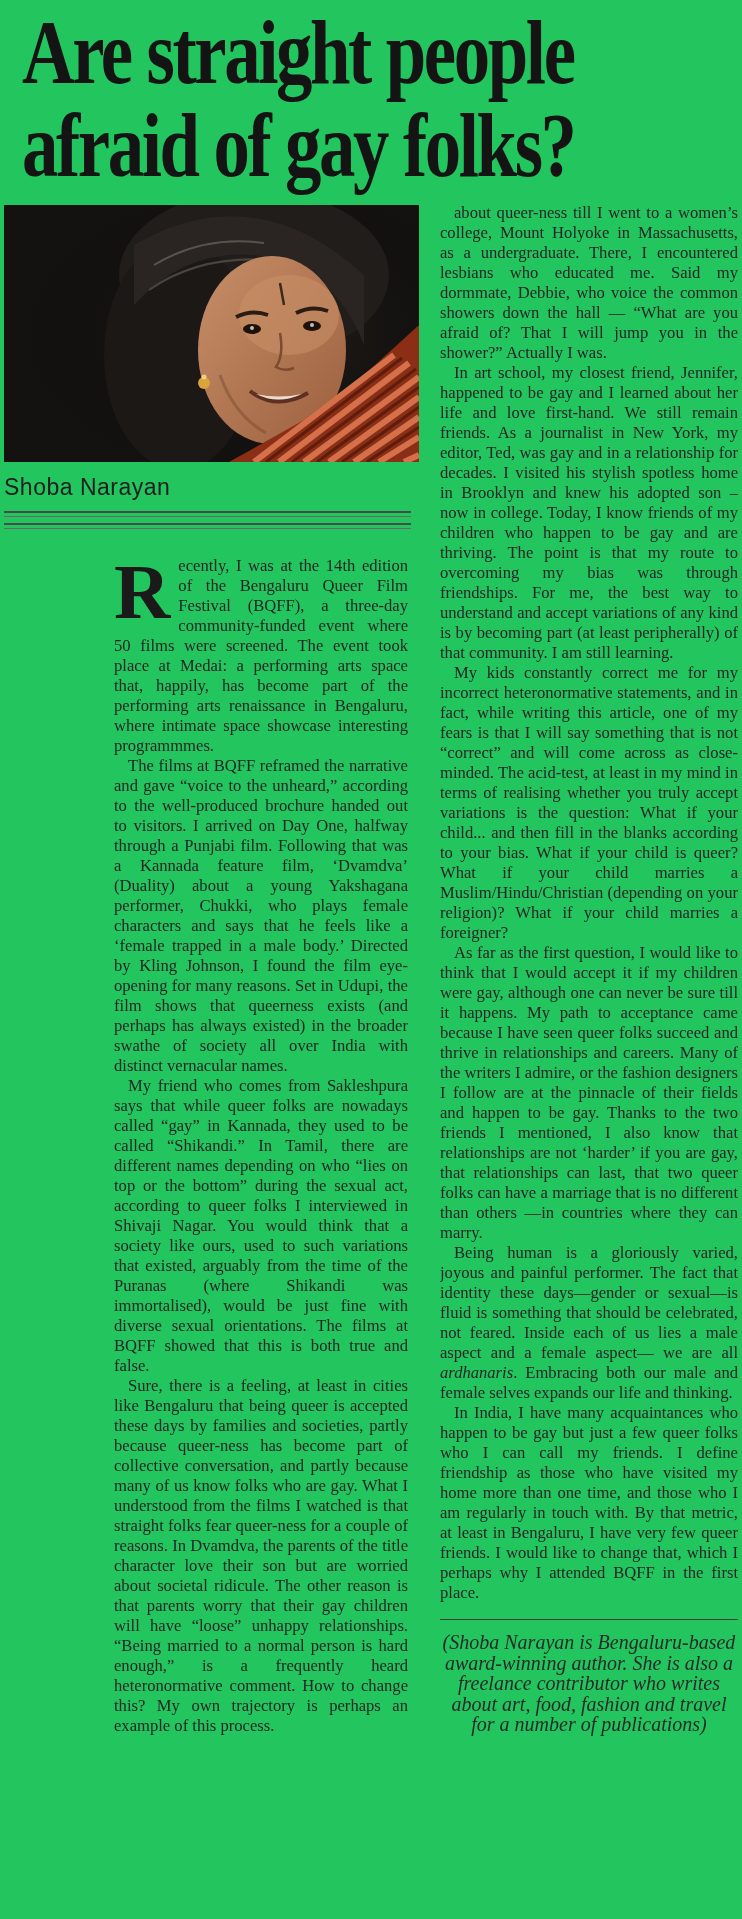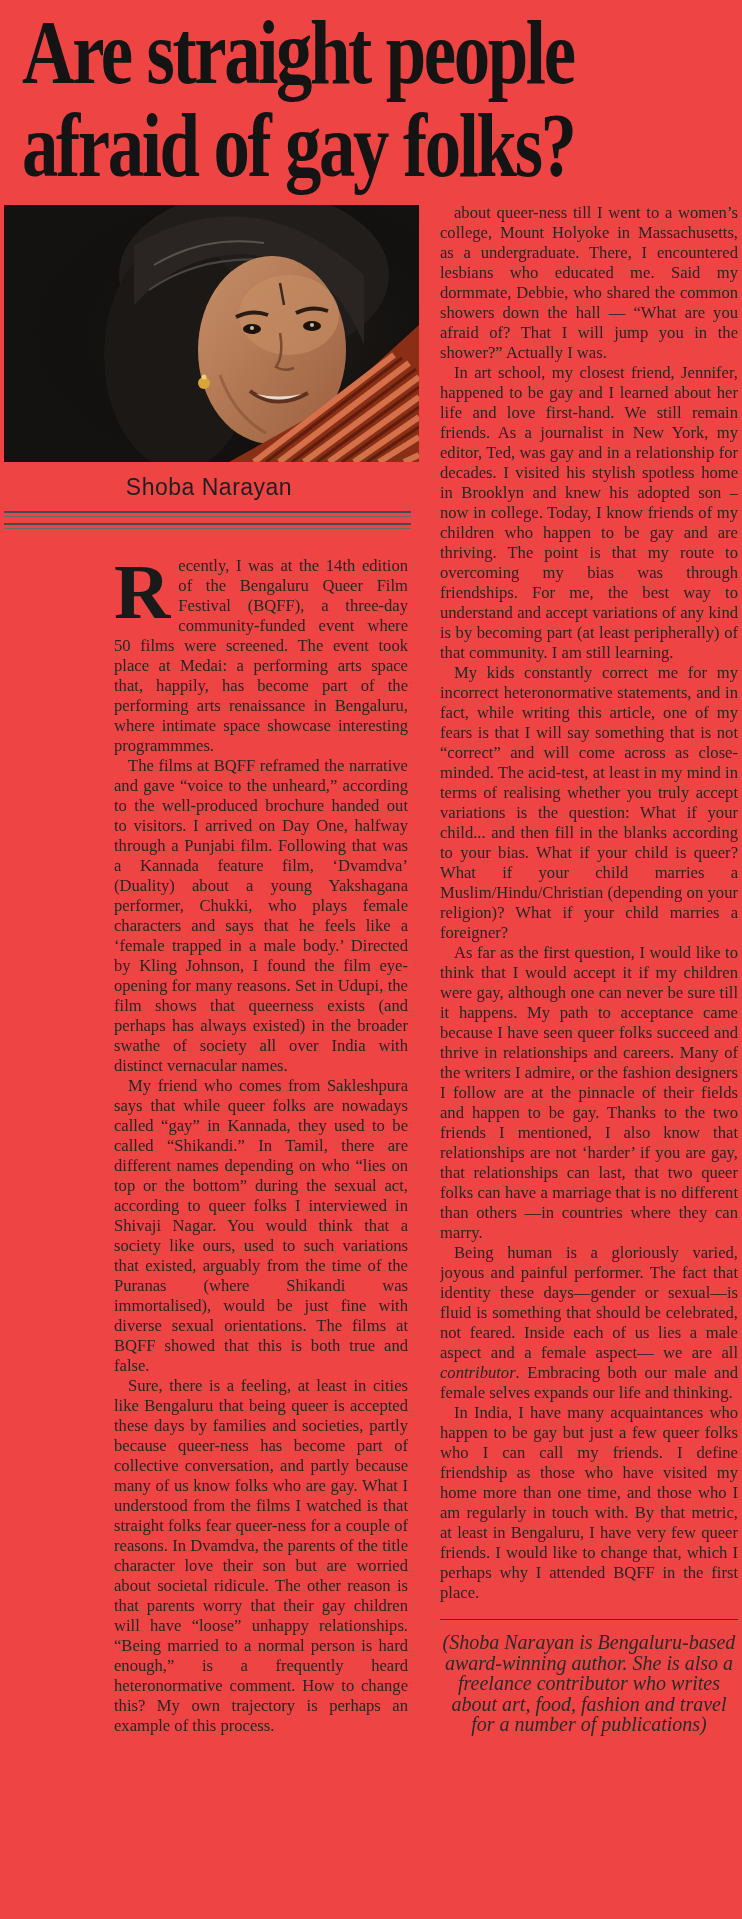--- a/index.html
+++ b/index.html
@@ -1,21 +1,21 @@
 <!DOCTYPE html>
 <html><head>
 <meta charset="utf-8">
 <style>
   html, body { margin: 0; padding: 0; background: #e9e7e2; }
   .page {
     position: relative;
     width: 742px;
     height: 1919px;
     margin: 0 auto;
-    background: #ef4444;
+    background: #22c55e;
     overflow: hidden;
     font-family: "Liberation Serif", serif;
     color: #222;
   }
 
   
   .headline { position: absolute; left: 22px; top: 6px; margin: 0; font-weight: bold; color: #141414; }
   .hl-line {
     font-size: 91px;
     line-height: 93px;
@@ -29,21 +29,21 @@
   .photo {
     position: absolute; left: 4px; top: 205px;
     width: 415px; height: 257px;
     background: #141312;
   }
   .photo svg { display: block; }
 
   
   .byline {
     position: absolute; left: 4px; top: 474px; width: 410px;
-    text-align: center;
+    text-align: left;
     font-family: "Liberation Sans", sans-serif;
     font-size: 23px; letter-spacing: 0.5px; color: #1f1f1f;
   }
 
   
   .rules { position: absolute; left: 4px; top: 511px; width: 407px; }
   .rules .r1 { height: 0; border-top: 2px solid #4a4a4a; margin-bottom: 3px; }
   .rules .r2 { height: 0; border-top: 1px solid #6a6a6a; margin-bottom: 6px; }
   .rules .r3 { height: 0; border-top: 2px solid #4a4a4a; margin-bottom: 3px; }
   .rules .r4 { height: 0; border-top: 1px solid #6a6a6a; }
@@ -161,23 +161,23 @@
   </div>
 
   <div class="col col-left">
     <p class="first"><span class="dropcap">R</span><span>ecently, I was at the 14th edition of the Bengaluru Queer Film Festival (BQFF), a three-day community-funded event where 50 films were screened. The event took place at Medai: a performing arts space that, happily, has become part of the performing arts renaissance in Bengaluru, where intimate space showcase interesting programmmes.</span></p>
     <p>The films at BQFF reframed the narrative and gave “voice to the unheard,” according to the well-produced brochure handed out to visitors. I arrived on Day One, halfway through a Punjabi film. Following that was a Kannada feature film, ‘Dvamdva’ (Duality) about a young Yakshagana performer, Chukki, who plays female characters and says that he feels like a ‘female trapped in a male body.’ Directed by Kling Johnson, I found the film eye-opening for many reasons. Set in Udupi, the film shows that queerness exists (and perhaps has always existed) in the broader swathe of society all over India with distinct vernacular names.</p>
     <p>My friend who comes from Sakleshpura says that while queer folks are nowadays called “gay” in Kannada, they used to be called “Shikandi.” In Tamil, there are different names depending on who “lies on top or the bottom” during the sexual act, according to queer folks I interviewed in Shivaji Nagar. You would think that a society like ours, used to such variations that existed, arguably from the time of the Puranas (where Shikandi was immortalised), would be just fine with diverse sexual orientations. The films at BQFF showed that this is both true and false.</p>
     <p>Sure, there is a feeling, at least in cities like Bengaluru that being queer is accepted these days by families and societies, partly because queer-ness has become part of collective conversation, and partly because many of us know folks who are gay. What I understood from the films I watched is that straight folks fear queer-ness for a couple of reasons. In Dvamdva, the parents of the title character love their son but are worried about societal ridicule. The other reason is that parents worry that their gay children will have “loose” unhappy relationships. “Being married to a normal person is hard enough,” is a frequently heard heteronormative comment. How to change this? My own trajectory is perhaps an example of this process.</p>
   </div>
 
   <div class="col col-right">
-    <p>about queer-ness till I went to a women’s college, Mount Holyoke in Massachusetts, as a undergraduate. There, I encountered lesbians who educated me. Said my dormmate, Debbie, who shared the common showers down the hall — “What are you afraid of? That I will jump you in the shower?” Actually I was.</p>
+    <p>about queer-ness till I went to a women’s college, Mount Holyoke in Massachusetts, as a undergraduate. There, I encountered lesbians who educated me. Said my dormmate, Debbie, who voice the common showers down the hall — “What are you afraid of? That I will jump you in the shower?” Actually I was.</p>
     <p>In art school, my closest friend, Jennifer, happened to be gay and I learned about her life and love first-hand. We still remain friends. As a journalist in New York, my editor, Ted, was gay and in a relationship for decades. I visited his stylish spotless home in Brooklyn and knew his adopted son – now in college. Today, I know friends of my children who happen to be gay and are thriving. The point is that my route to overcoming my bias was through friendships. For me, the best way to understand and accept variations of any kind is by becoming part (at least peripherally) of that community. I am still learning.</p>
     <p>My kids constantly correct me for my incorrect heteronormative statements, and in fact, while writing this article, one of my fears is that I will say something that is not “correct” and will come across as close-minded. The acid-test, at least in my mind in terms of realising whether you truly accept variations is the question: What if your child... and then fill in the blanks according to your bias. What if your child is queer? What if your child marries a Muslim/Hindu/Christian (depending on your religion)? What if your child marries a foreigner?</p>
     <p>As far as the first question, I would like to think that I would accept it if my children were gay, although one can never be sure till it happens. My path to acceptance came because I have seen queer folks succeed and thrive in relationships and careers. Many of the writers I admire, or the fashion designers I follow are at the pinnacle of their fields and happen to be gay. Thanks to the two friends I mentioned, I also know that relationships are not ‘harder’ if you are gay, that relationships can last, that two queer folks can have a marriage that is no different than others —in countries where they can marry.</p>
-    <p><span>Being human is a gloriously varied, joyous and painful performer. The fact that identity these days—gender or sexual—is fluid is something that should be celebrated, not feared. Inside each of us lies a male aspect and a female aspect— we are all </span><em>contributor</em><span>. Embracing both our male and female selves expands our life and thinking.</span></p>
+    <p><span>Being human is a gloriously varied, joyous and painful performer. The fact that identity these days—gender or sexual—is fluid is something that should be celebrated, not feared. Inside each of us lies a male aspect and a female aspect— we are all </span><em>ardhanaris</em><span>. Embracing both our male and female selves expands our life and thinking.</span></p>
     <p>In India, I have many acquaintances who happen to be gay but just a few queer folks who I can call my friends. I define friendship as those who have visited my home more than one time, and those who I am regularly in touch with. By that metric, at least in Bengaluru, I have very few queer friends. I would like to change that, which I perhaps why I attended BQFF in the first place.</p>
     <div class="foot-rule"></div>
     <p class="footnote">(Shoba Narayan is Bengaluru-based award-winning author. She is also a freelance contributor who writes about art, food, fashion and travel for a number of publications)</p>
   </div>
 
 </div>
 
 </body></html>

